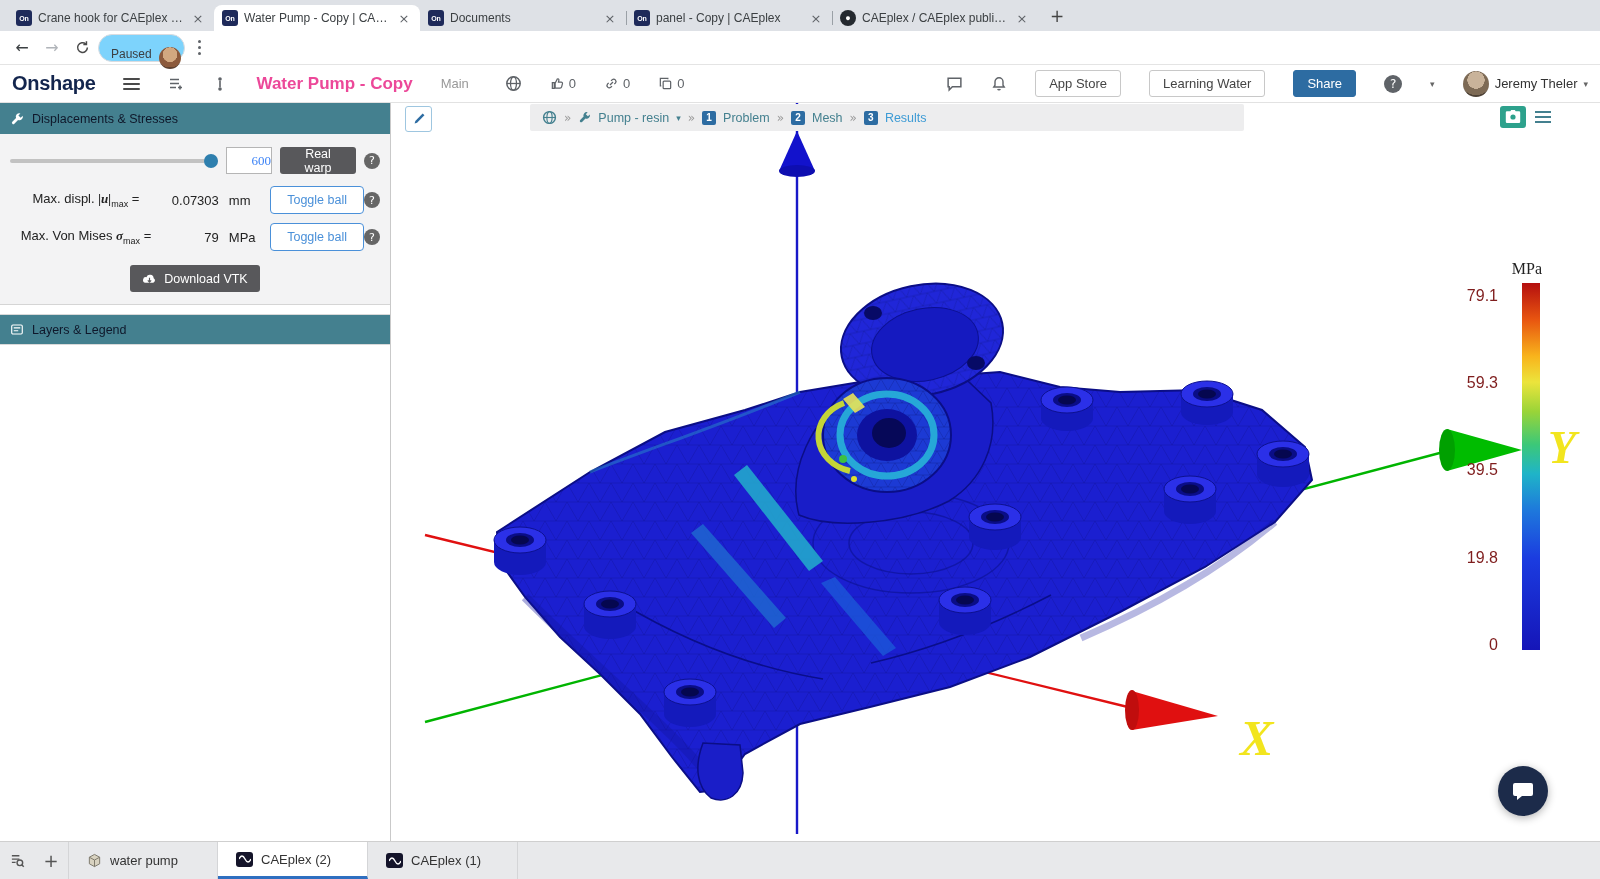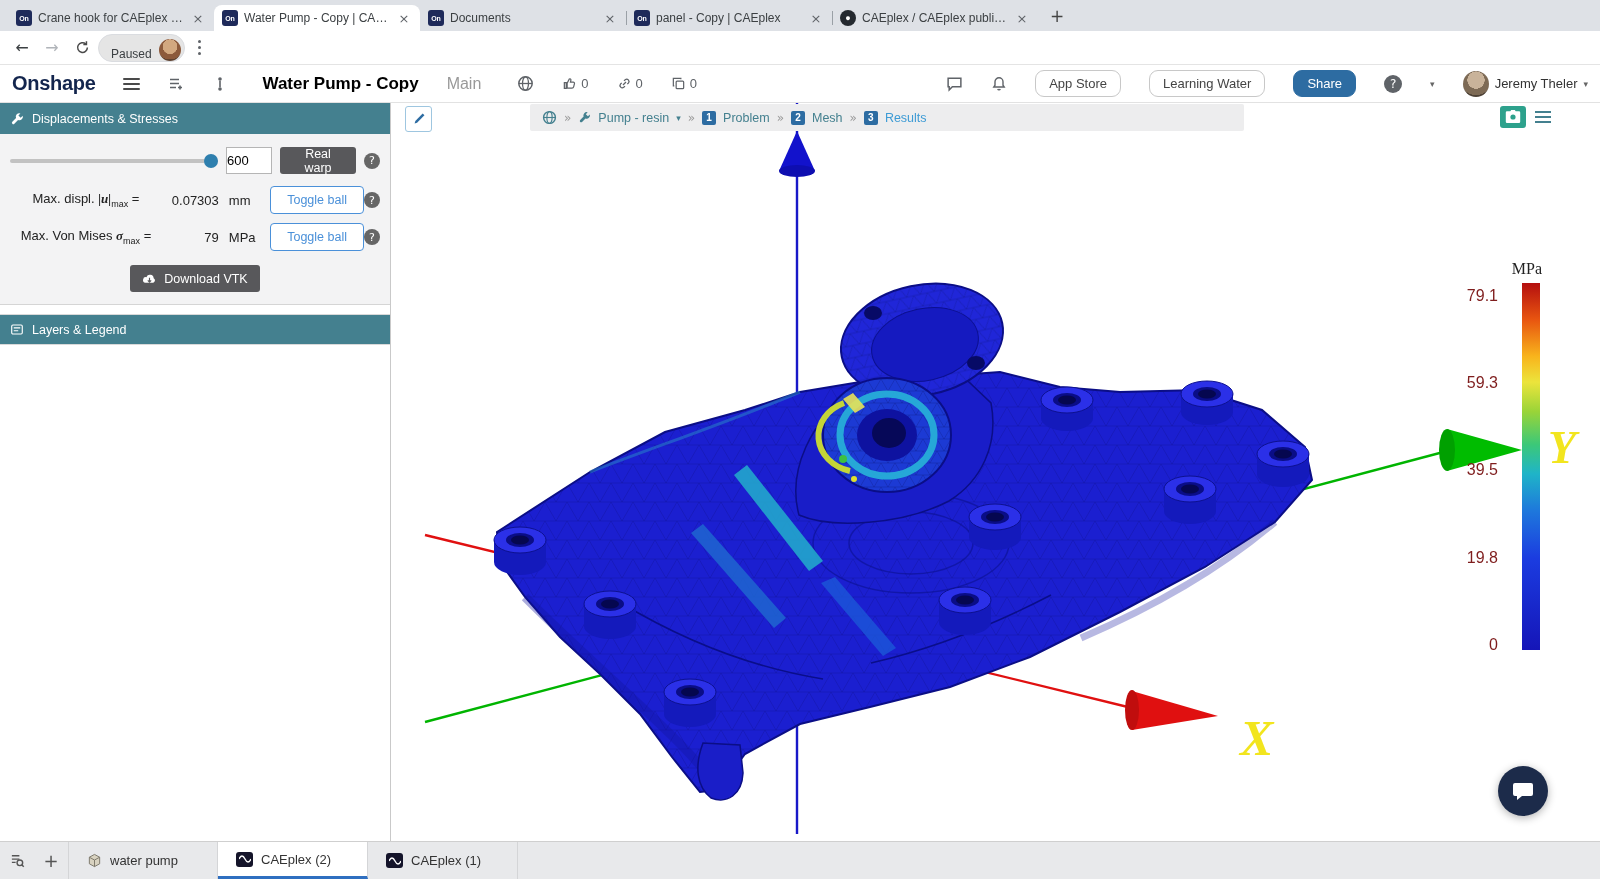--- a/index.html
+++ b/index.html
@@ -17,53 +17,53 @@
   .btab-close{width:16px;height:16px;border-radius:50%;display:flex;align-items:center;justify-content:center;font-size:13px;color:#5f6368;flex:none}
   .newtab{width:26px;height:26px;margin:0 0 2px 6px;display:flex;align-items:center;justify-content:center;font-size:17px;color:#444}
 
   
   .navbar{height:34px;background:#fff;display:flex;align-items:center;padding:0 8px;gap:2px;border-bottom:1px solid #e4e4e4}
   .nav-btn{width:28px;height:28px;border-radius:50%;display:flex;align-items:center;justify-content:center;font-size:16px;color:#3c4043;flex:none}
   .nav-btn.disabled{color:#b0b4b9}
   .urlbar{flex:1;height:28px;background:#f1f3f4;border-radius:14px;display:flex;align-items:center;padding:0 12px;gap:8px;margin:0 6px;min-width:0}
   .url-text{flex:1;font-size:13px;color:#202124;white-space:nowrap;overflow:hidden}
   .star{font-size:15px;color:#5f6368}
-  .paused-chip{height:28px;border-radius:14px;background:#e5e5e5;border:1px solid #dadce0;display:flex;align-items:flex-end;gap:7px;padding:0 3px 0 12px;font-size:12px;color:#3c4043;flex:none}
+  .paused-chip{height:28px;border-radius:14px;background:#7dd3fc;border:1px solid #dadce0;display:flex;align-items:flex-start;gap:7px;padding:12px 3px 0 12px;font-size:12px;color:#3c4043;flex:none}
   .chrome-avatar{width:22px;height:22px;border-radius:50%;background:radial-gradient(circle at 50% 35%,#d2a880 0 40%,#8c5a3c 41% 70%,#5e4130 71%)}
   .kebab{width:18px;display:flex;flex-direction:column;align-items:center;gap:3px;margin:0 4px}
   .kebab i{width:3px;height:3px;border-radius:50%;background:#5f6368}
 
   
   .osheader{height:38px;background:#fff;border-bottom:1px solid #e2e2e2;display:flex;align-items:center;padding:0 12px;gap:28px}
   .oslogo{font-size:20px;font-weight:bold;color:#13254d;letter-spacing:-.3px}
   .hamburger{width:17px;display:flex;flex-direction:column;gap:3px}
   .hamburger i{height:2px;background:#4a4a4a;border-radius:1px}
   .hicon{color:#5f6368;display:flex;align-items:center}
-  .doc-title{font-size:17px;font-weight:bold;color:#000000;margin-left:6px;white-space:nowrap}
-  .doc-ws{font-size:16px;color:#999;margin-right:8px}
+  .doc-title{font-size:17px;font-weight:bold;color:#ec4899;margin-left:0;white-space:nowrap}
+  .doc-ws{font-size:13px;color:#999;margin-right:8px}
   .stat{display:flex;align-items:center;gap:4px;color:#5f6368;font-size:13px}
   .spacer{flex:1}
-  .hdr-btn{height:27px;padding:0 13px;border:1px solid #c8c8c8;border-radius:9px;background:#fff;font-size:13px;color:#444;display:flex;align-items:center;white-space:nowrap}
+  .hdr-btn{height:27px;padding:0 13px;border:1px solid #c8c8c8;border-radius:3px;background:#fff;font-size:13px;color:#444;display:flex;align-items:center;white-space:nowrap}
   .hdr-btn.share{background:#2d6ca2;border-color:#2d6ca2;color:#fff}
   .help-circle{width:18px;height:18px;border-radius:50%;background:#5f6368;color:#fff;font-size:12px;display:flex;align-items:center;justify-content:center}
   .userchip{display:flex;align-items:center;gap:6px;font-size:13px;color:#333;white-space:nowrap}
   .os-avatar{width:26px;height:26px;border-radius:50%;background:radial-gradient(circle at 50% 35%,#c9b39a 0 40%,#7d6a55 41% 70%,#4e4236 71%)}
   .caret{font-size:9px;color:#666}
 
   
   .main{display:flex;height:738px}
   .left-panel{width:391px;border-right:1px solid #c9c9c9;background:#fff;display:flex;flex-direction:column;flex:none}
-  .sect-hdr{height:31px;background:#44808f;color:#ffffff;display:flex;align-items:center;gap:8px;padding:0 10px;font-size:12.5px;flex:none}
+  .sect-hdr{height:31px;background:#44808f;color:#0f172a;display:flex;align-items:center;gap:8px;padding:0 10px;font-size:12.5px;flex:none}
   .sect-hdr.second{margin-top:9px;border-top:1px solid #d9d9d9;border-bottom:1px solid #d9d9d9}
   .panel-body{background:#f3f3f4;border-bottom:1px solid #d5d5d5;padding:8px 10px 12px}
   .warp-row{display:flex;align-items:center;gap:8px;margin:5px 0 12px}
   .slider{position:relative;width:208px;height:14px;flex:none}
   .slider .track{position:absolute;left:0;right:0;top:5px;height:4px;background:#c2c2c2;border-radius:2px}
   .slider .knob{position:absolute;right:0;top:0;width:14px;height:14px;border-radius:50%;background:#2e7fae}
-  .warp-input{width:46px;height:27px;border:1px solid #b5b5b5;background:#fff;font-size:13px;text-align:left;font-family:Liberation Sans, sans-serif;color:#000000}
+  .warp-input{width:46px;height:27px;border:1px solid #b5b5b5;background:#fff;font-size:13px;text-align:right;font-family:Liberation Serif, serif;color:#3b82f6}
   .dark-btn{background:#58585b;color:#fff;border:none;border-radius:3px;font-size:12.5px;height:27px;padding:0 12px;display:flex;align-items:center;gap:7px;font-family:inherit}
   .help-dot{width:16px;height:16px;border-radius:50%;background:#666;color:#fff;font-size:11px;display:flex;align-items:center;justify-content:center;flex:none}
   .ml-auto{margin-left:auto}
   .vrow{display:flex;align-items:center;margin:9px 0;font-size:13px;color:#222}
   .vlabel{width:155px;text-align:center;white-space:nowrap}
   .sym{font-family:"Liberation Serif",serif;font-style:italic;font-weight:bold}
   .vlabel sub{font-size:9px}
   .vvalue{width:58px;text-align:right}
   .vunit{width:40px;padding-left:10px}
   .toggle-btn{border:1px solid #4a90d9;color:#4a90d9;background:#fff;border-radius:4px;height:28px;padding:0 16px;font-size:12.5px;font-family:inherit;margin-left:12px;white-space:nowrap}

